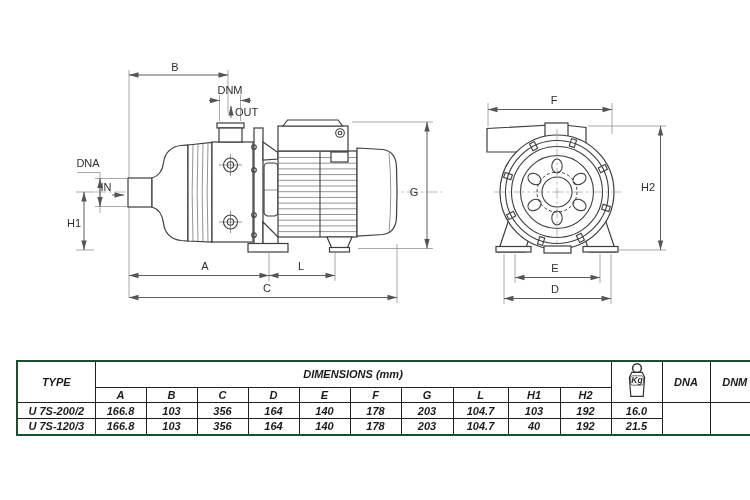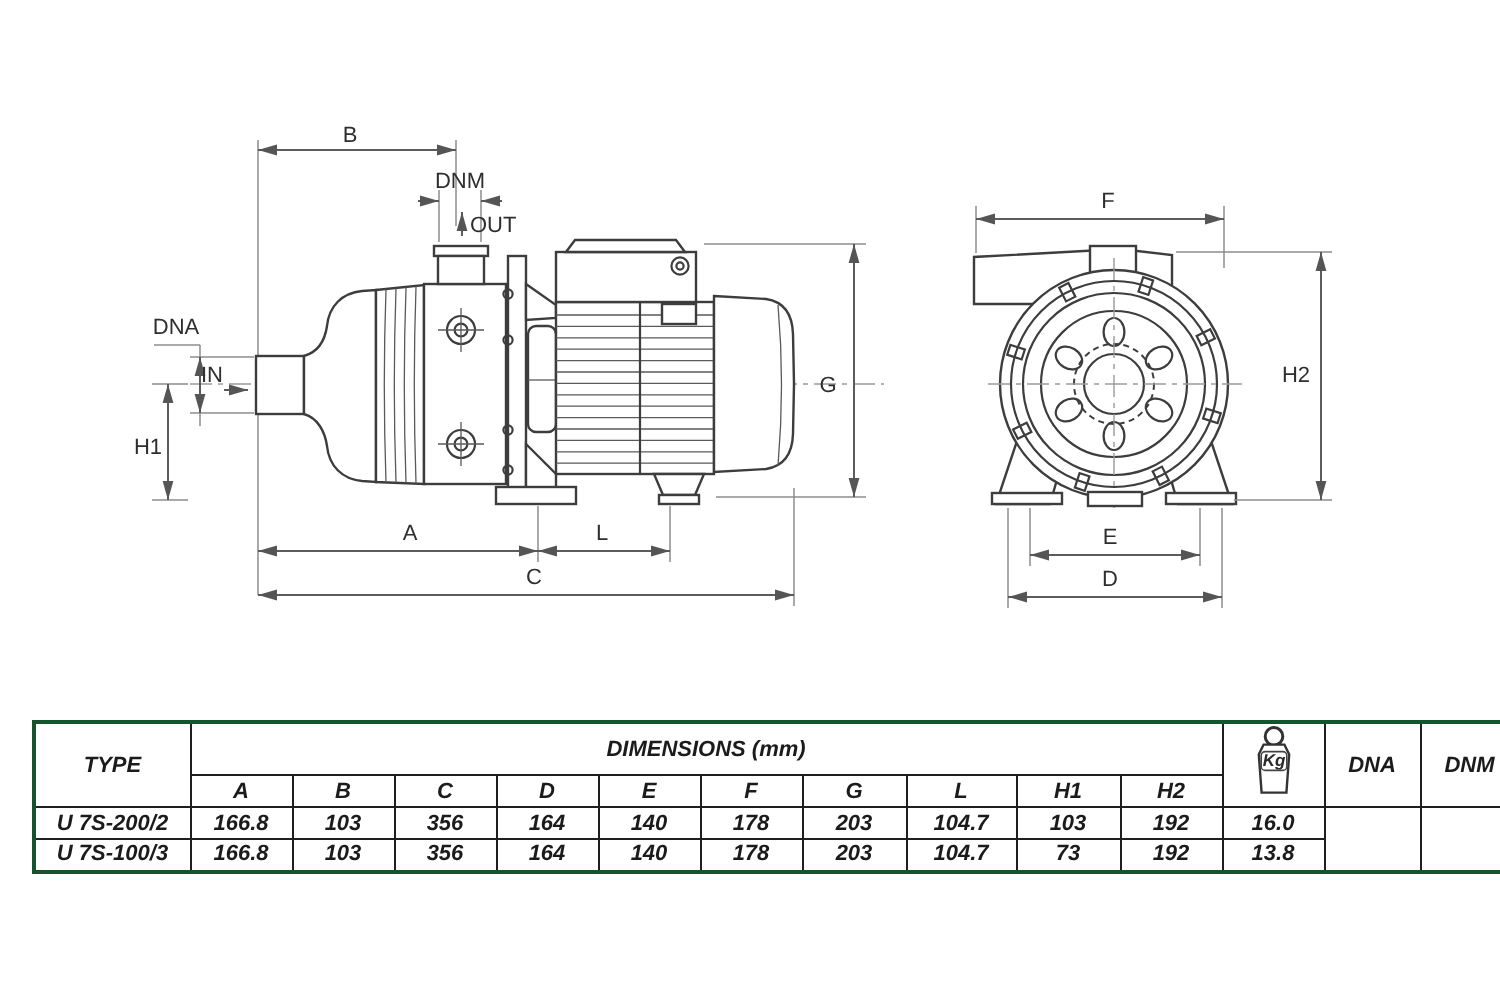--- a/index.html
+++ b/index.html
@@ -244,29 +244,29 @@
       <td>178</td>
       <td>203</td>
       <td>104.7</td>
       <td>103</td>
       <td>192</td>
       <td>16.0</td>
       <td rowspan="2"></td>
       <td rowspan="2"></td>
     </tr>
     <tr class="dr">
-      <td>U 7S-100/3</td>
+      <td>U 7S-120/3</td>
       <td>166.8</td>
       <td>103</td>
       <td>356</td>
       <td>164</td>
       <td>140</td>
       <td>178</td>
       <td>203</td>
       <td>104.7</td>
-      <td>73</td>
+      <td>40</td>
       <td>192</td>
-      <td>13.8</td>
+      <td>21.5</td>
     </tr>
   </tbody>
 </table>
 
 </div>
 
 </body></html>

